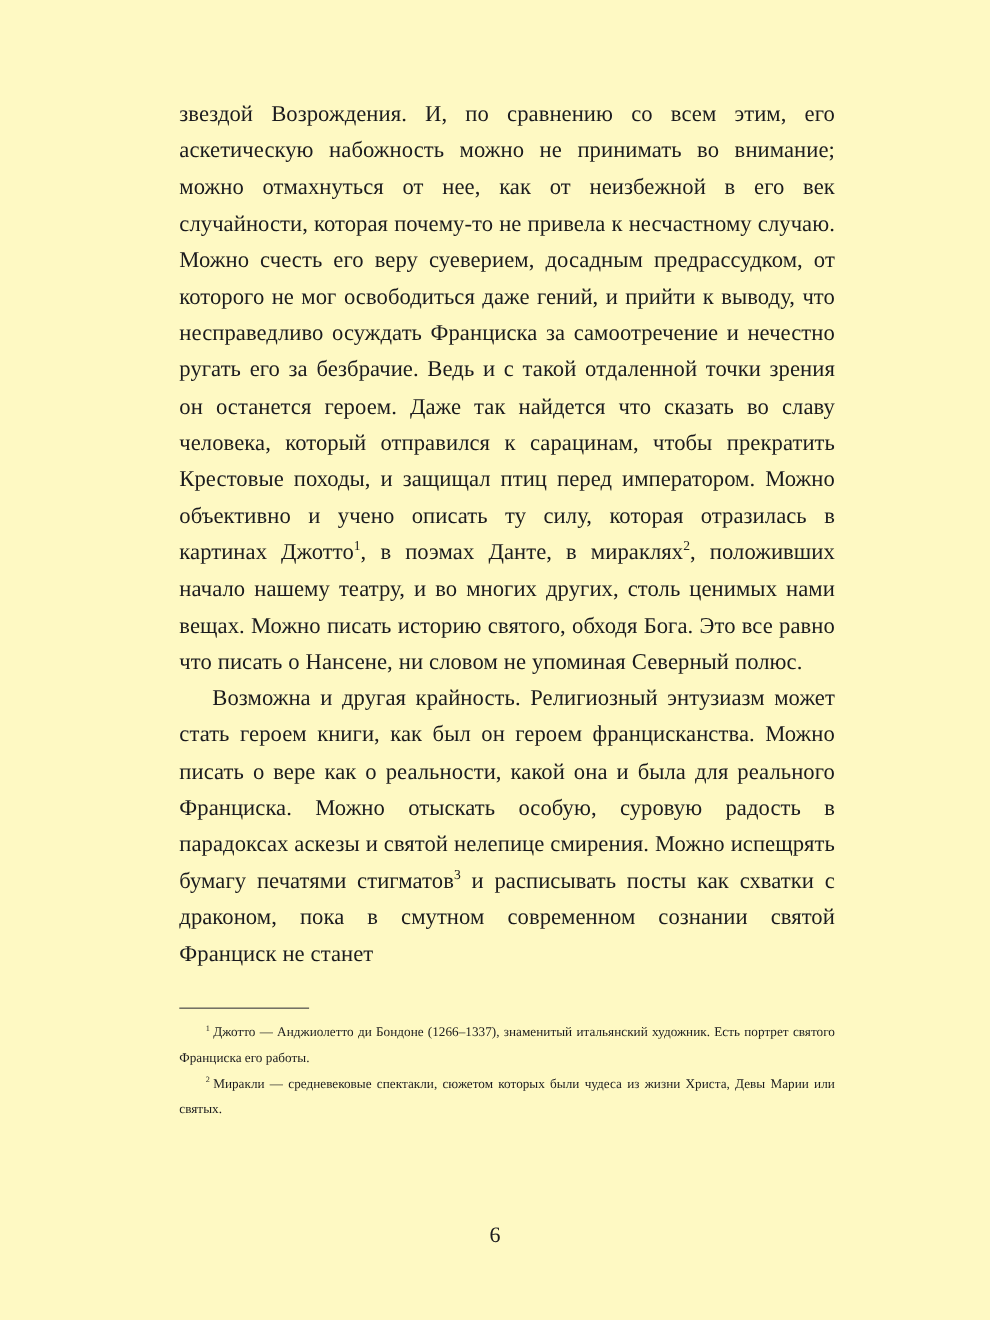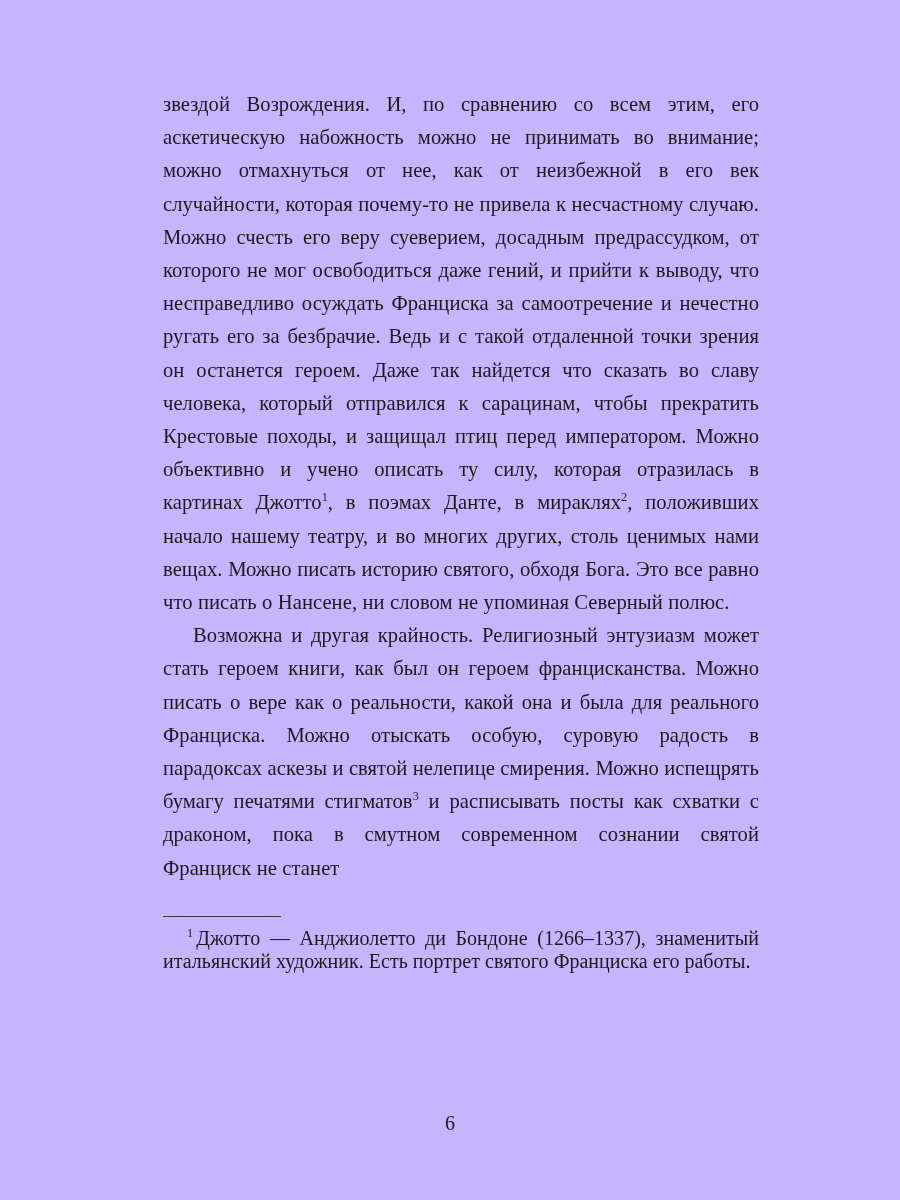--- a/index.html
+++ b/index.html
@@ -13,21 +13,21 @@
     position: relative;
     overflow: hidden;
     font-family: "Liberation Serif", "DejaVu Serif", serif;
     color: #17171a;
     -webkit-font-smoothing: antialiased;
   }
 
   .page {
     position: absolute;
     inset: 0;
-    background: #c4b5fd;
+    background: #fef9c3;
   }
 
   
   .textblock {
     position: absolute;
     left: 163px;
     top: 88px;
     width: 596px;
   }
 
@@ -71,21 +71,21 @@
     width: 118px;
     height: 0;
     border-top: 1.6px solid #3a3a3d;
     margin: 0 0 10px 0;
   }
 
   .fn {
     margin: 0;
     text-align: justify;
     text-justify: inter-word;
-    font-size: 20px;
+    font-size: 12px;
     line-height: 23.4px;
     color: #1b1b1e;
     text-indent: 24px;
     letter-spacing: 0.02px;
   }
   .fn:last-child { text-align-last: left; }
 
   .fn sup.fnnum {
     font-size: 0.62em;
     line-height: 0;
@@ -111,17 +111,18 @@
 <div class="page">
 
   <div class="textblock">
     <p class="para" id="para-1">звездой Возрождения. И, по сравнению со всем этим, его аскетическую набожность можно не принимать во внимание; можно отмахнуться от нее, как от неизбежной в его век случайности, которая почему-то не привела к несчастному случаю. Можно счесть его веру суеверием, досадным предрассудком, от которого не мог освободиться даже гений, и прийти к выводу, что несправедливо осуждать Франциска за самоотречение и нечестно ругать его за безбрачие. Ведь и с такой отдаленной точки зрения он останется героем. Даже так найдется что сказать во славу человека, который отправился к сарацинам, чтобы прекратить Крестовые походы, и защищал птиц перед императором. Можно объективно и учено описать ту силу, которая отразилась в картинах Джотто<sup class="fnref">1</sup>, в поэмах Данте, в мираклях<sup class="fnref">2</sup>, положивших начало нашему театру, и во многих других, столь ценимых нами вещах. Можно писать историю святого, обходя Бога. Это все равно что писать о Нансене, ни словом не упоминая Северный полюс.</p>
     <p class="para indent" id="para-2">Возможна и другая крайность. Религиозный энтузиазм может стать героем книги, как был он героем францисканства. Можно писать о вере как о реальности, какой она и была для реального Франциска. Можно отыскать особую, суровую радость в парадоксах аскезы и святой нелепице смирения. Можно испещрять бумагу печатями стигматов<sup class="fnref">3</sup> и расписывать посты как схватки с драконом, пока в смутном современном сознании святой Франциск не станет</p>
   </div>
 
   <div class="footnotes">
     <div class="fn-rule"></div>
     <p class="fn" id="fn-0"><sup class="fnnum">1</sup>Джотто — Анджиолетто ди Бондоне (1266–1337), знаменитый итальянский художник. Есть портрет святого Франциска его работы.</p>
+    <p class="fn" id="fn-1"><sup class="fnnum">2</sup>Миракли — средневековые спектакли, сюжетом которых были чудеса из жизни Христа, Девы Марии или святых.</p>
   </div>
 
   <div class="folio">6</div>
 
 </div>
 
 </body></html>

